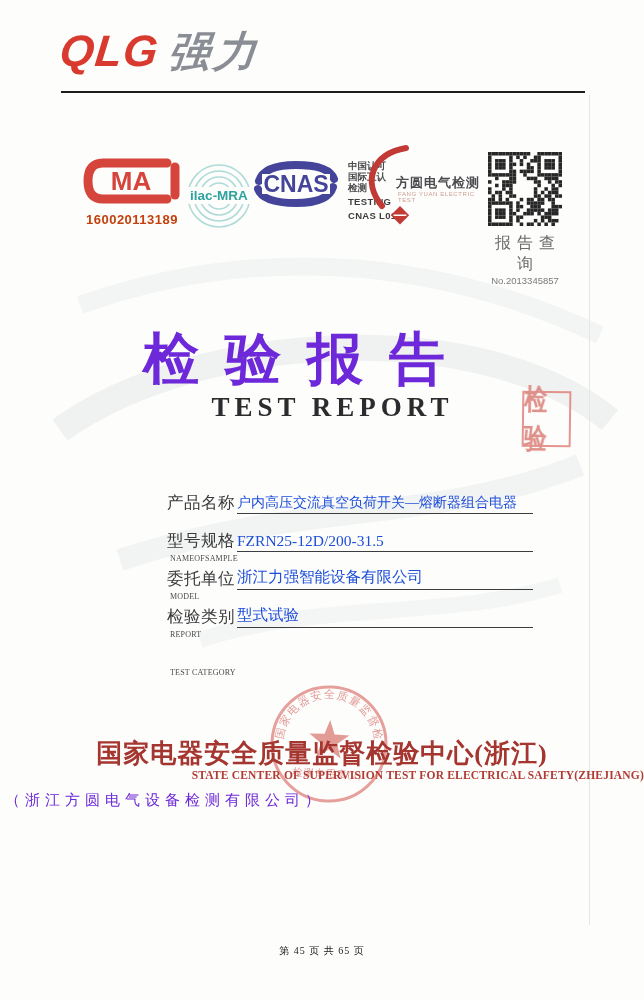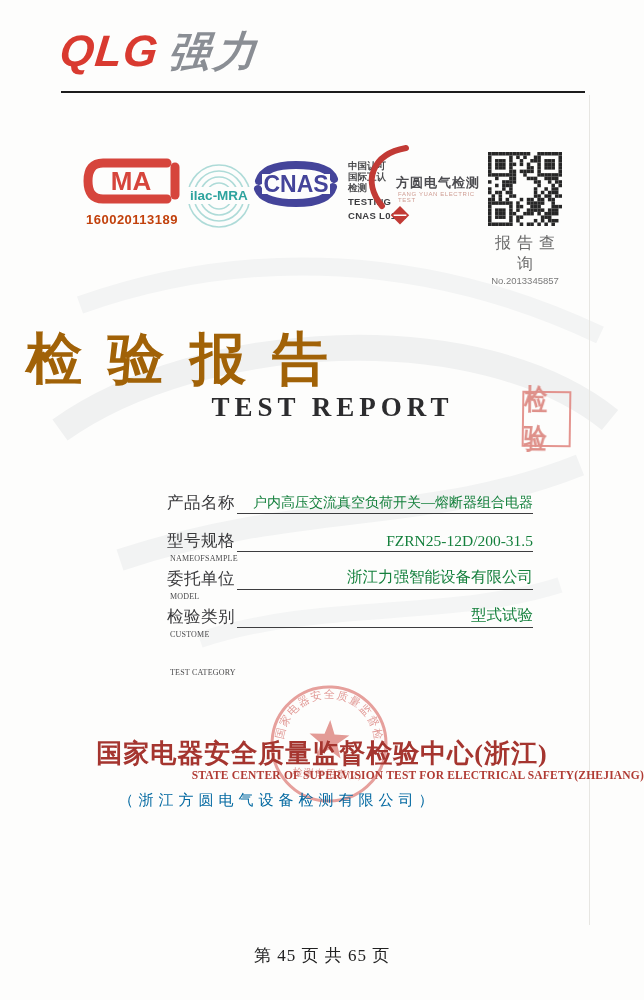--- a/index.html
+++ b/index.html
@@ -28,49 +28,49 @@
   .cnas-txt .cnl{font-size:9.5px;line-height:11px;font-weight:700;}
   .cnas-txt .enl{font-size:9.5px;line-height:11px;font-weight:700;color:#3d3d40;margin-top:3px;letter-spacing:.3px;}
   .fy{position:absolute;left:360px;top:144px;width:125px;height:95px;}
   .fy-name{position:absolute;left:36px;top:30px;font-size:13px;font-weight:700;color:#4c4c50;letter-spacing:1px;font-family:Liberation Serif, serif;}
   .fy-sub{position:absolute;left:38px;top:47px;font-size:6px;color:#cf9d93;letter-spacing:.6px;
     font-family:"Liberation Sans","DejaVu Sans",sans-serif;}
   .qr-wrap{position:absolute;left:487px;top:152px;width:76px;text-align:center;}
   .qr-caption{margin-top:3px;font-size:16px;color:#6b6b6b;letter-spacing:6px;padding-left:6px;}
   .qr-no{font-size:9.5px;color:#7a7a7a;font-family:"Liberation Sans","DejaVu Sans",sans-serif;}
   
-  .title-cn{position:absolute;left:0;top:322px;width:588px;
-    font-size:56px;font-weight:700;color:#a16207;letter-spacing:26px;padding-left:26px;box-sizing:border-box;}
+  .title-cn{position:absolute;left:0;top:322px;width:588px;text-align:center;
+    font-size:56px;font-weight:700;color:#6d28d9;letter-spacing:26px;padding-left:26px;box-sizing:border-box;}
   .title-en{position:absolute;left:0;top:392px;width:644px;text-align:center;
     font-size:27px;font-weight:700;color:#2c2c2e;letter-spacing:5px;padding-left:21px;box-sizing:border-box;}
   .seal-square{position:absolute;left:522px;top:377px;width:45px;height:52px;
     border:2px solid #e0837d;transform:rotate(.8deg);opacity:.85;
     display:flex;align-items:center;justify-content:center;margin-top:14px;}
   .seal-square span{font-size:23px;color:#d97d76;font-weight:700;letter-spacing:1px;
     transform:scaleY(1.25);filter:blur(.2px);}
   
   .form{position:absolute;left:167px;top:490px;width:366px;}
   .frow{display:flex;align-items:flex-end;margin-bottom:14px;height:24px;}
   .flabel-wrap{position:relative;flex:0 0 70px;}
   .flabel{font-size:16.5px;color:#3a3a3c;letter-spacing:.5px;white-space:nowrap;margin-top:8px;}
   .fsub{position:absolute;left:3px;top:23px;font-size:8px;color:#4a4a4c;letter-spacing:.2px;white-space:nowrap;margin-top:47px;}
-  .fvalue{flex:1;border-bottom:1.5px solid #3d3d3f;text-align:right;
-    font-size:15.5px;color:#15803d;white-space:nowrap;padding-bottom:1px;}
+  .fvalue{flex:1;border-bottom:1.5px solid #3d3d3f;text-align:left;
+    font-size:15.5px;color:#1d4ed8;white-space:nowrap;padding-bottom:1px;}
   .frow:first-child .fvalue{font-size:14px;letter-spacing:0;}
   
   .round-stamp{position:absolute;left:266px;top:681px;opacity:.85;transform:rotate(3deg);}
   .org-cn{position:absolute;left:0;top:736px;width:644px;text-align:center;
     font-size:26px;font-weight:700;color:#a5352f;letter-spacing:1px;}
   .org-en{position:absolute;left:0;top:769px;width:644px;text-align:right;
     font-size:11.5px;font-weight:700;color:#b03b34;letter-spacing:.2px;}
-  .org-co{position:absolute;left:0;top:791px;width:552px;text-align:center;
-    font-size:15px;color:#0369a1;letter-spacing:5px;padding-left:5px;box-sizing:border-box;}
+  .org-co{position:absolute;left:0;top:791px;width:552px;text-align:left;
+    font-size:15px;color:#6d28d9;letter-spacing:5px;padding-left:5px;box-sizing:border-box;}
   
   .pagenum{position:absolute;left:0;top:944px;width:644px;text-align:center;
-    font-size:17px;color:#222;letter-spacing:1px;}
+    font-size:10px;color:#222;letter-spacing:1px;}
 </style>
 </head>
 <body>
 
 <div class="page">
 
   <svg class="watermark" width="644" height="1000">
     <path d="M60,430 C200,330 480,315 610,420" stroke="#f0f1f1" stroke-width="26" fill="none"></path>
     <path d="M80,305 C250,245 430,255 600,335" stroke="#f3f4f4" stroke-width="18" fill="none"></path>
     <path d="M120,560 C300,500 430,525 580,465" stroke="#f2f3f3" stroke-width="22" fill="none"></path>
@@ -396,21 +396,21 @@
     <div class="frow">
       <div class="flabel-wrap">
         <div class="flabel">型号规格</div>
         <div class="fsub">MODEL</div>
       </div>
       <div class="fvalue">FZRN25-12D/200-31.5</div>
     </div>
     <div class="frow">
       <div class="flabel-wrap">
         <div class="flabel">委托单位</div>
-        <div class="fsub">CUSTOME</div>
+        <div class="fsub">REPORT</div>
       </div>
       <div class="fvalue">浙江力强智能设备有限公司</div>
     </div>
     <div class="frow">
       <div class="flabel-wrap">
         <div class="flabel">检验类别</div>
         <div class="fsub">TEST CATEGORY</div>
       </div>
       <div class="fvalue">型式试验</div>
     </div>

